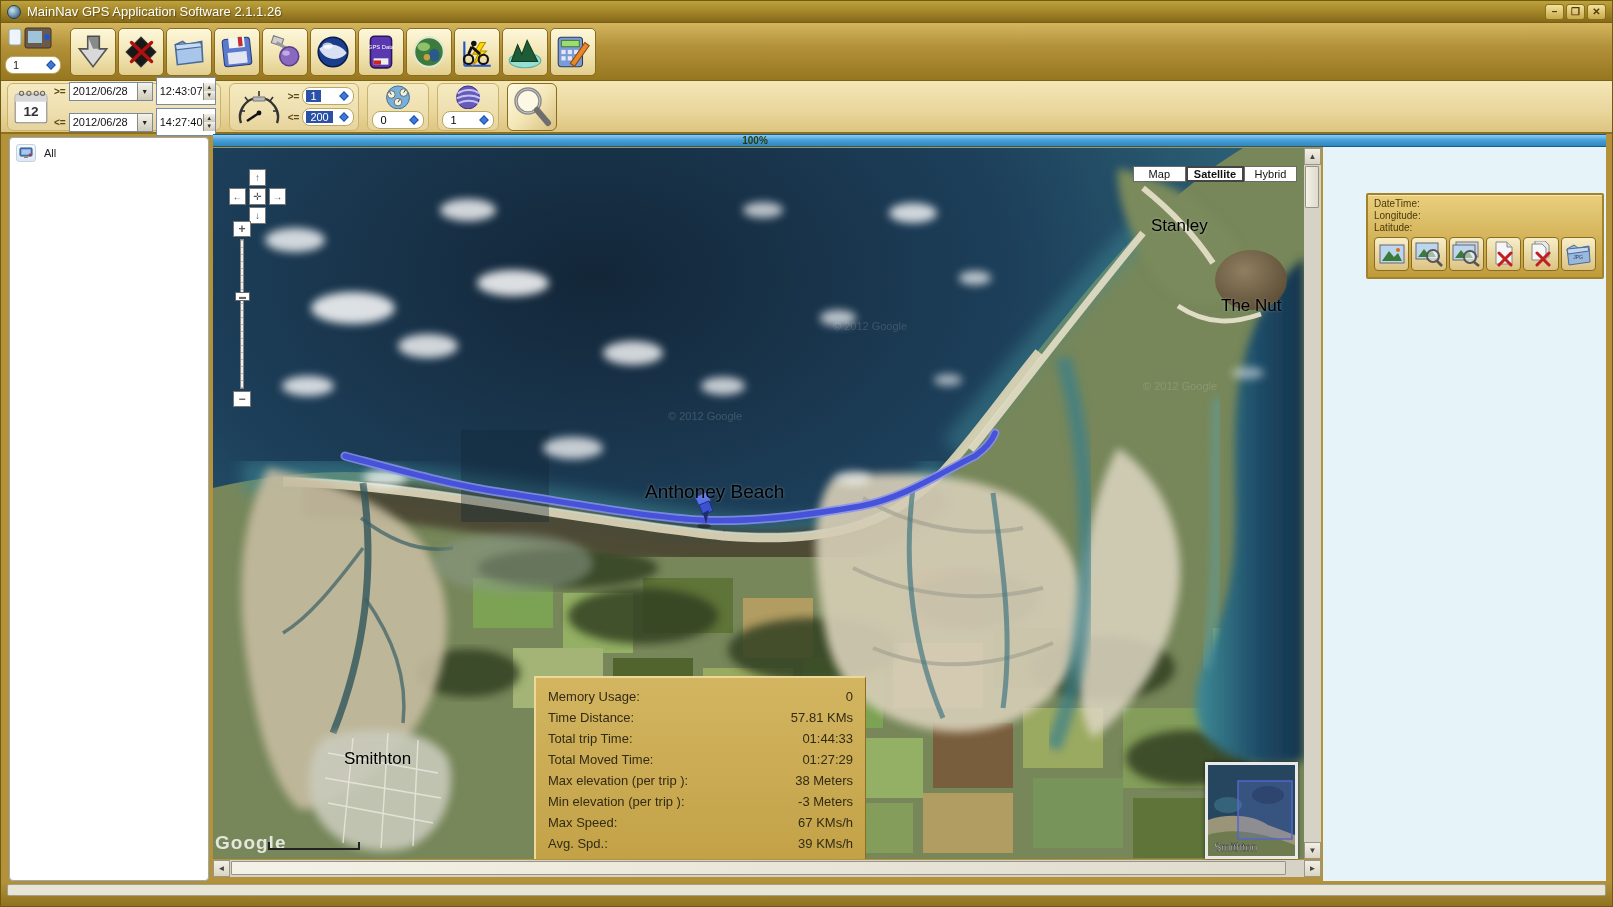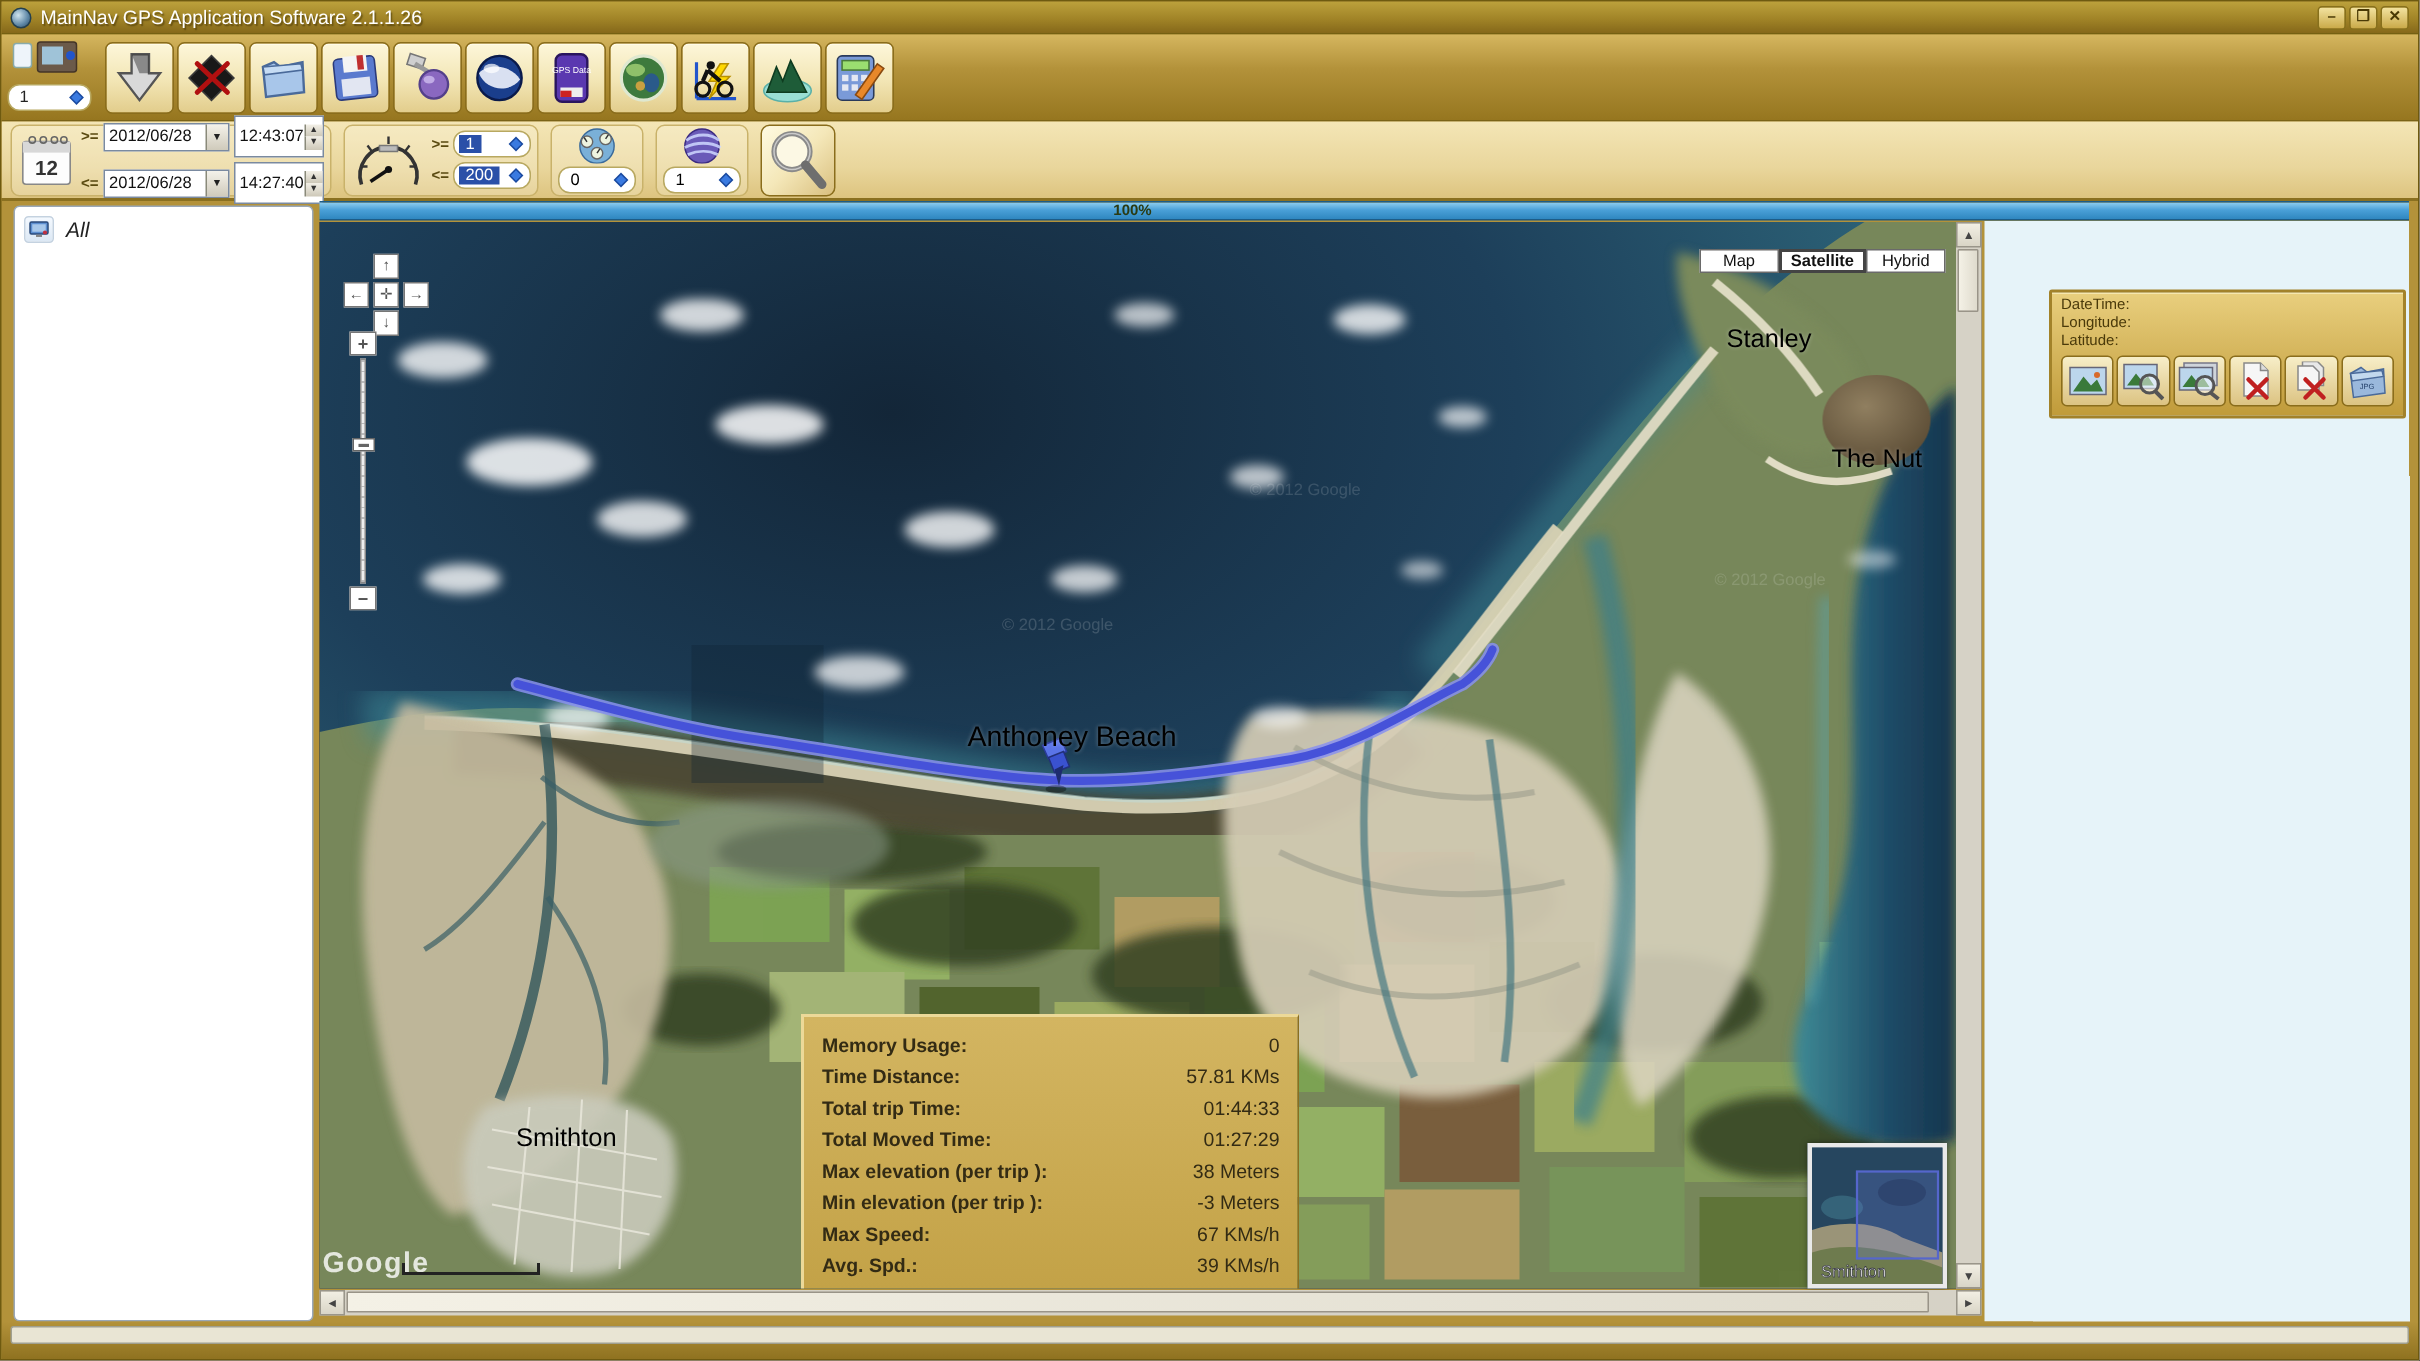--- a/index.html
+++ b/index.html
@@ -56,21 +56,21 @@
     border:1px solid #b8a860; border-radius:8px; padding:0 3px; font-size:11px; }
   .vcombo .val { padding:0 4px; }
   .vcombo .sel { background:#2a50a8; color:#fff; }
   .searchbtn { width:50px; height:48px; border:1px solid #8a6d1c; border-radius:6px;
     background:linear-gradient(135deg,#fffbe2 0%,#f4e7b8 50%,#d9bf7e 100%);
     display:flex; align-items:center; justify-content:center; }
 
   
   .sidebar { position:absolute; left:8px; top:136px; width:200px; height:744px;
     background:#fff; border:1px solid #9aa8b8; border-radius:4px; padding:6px; }
-  .treeitem { display:flex; align-items:center; gap:8px; font-size:14px; color:#222;font-style:italic; }
+  .treeitem { display:flex; align-items:center; gap:8px; font-size:11px; color:#222; }
   .treeicon { width:20px; height:18px; border:1px solid #c4d2e0; border-radius:3px;
     background:linear-gradient(#f4f9ff,#dce8f4); display:flex; align-items:center; justify-content:center; }
 
   .progressbar { position:absolute; left:212px; top:133px; width:1393px; height:13px;
     background:linear-gradient(180deg,#8ecdee 0%,#4aa0d8 45%,#2f87c0 100%);
     border-top:1px solid #1c5c88; border-bottom:1px solid #1c5c88; }
   .progressbar .ptext { position:absolute; left:492px; top:0; width:100px; text-align:center;
     font-size:10px; font-weight:bold; color:#2a3a12; line-height:12px; }
 
   .map-col { position:absolute; left:212px; top:146px; width:1108px; height:745px; }
@@ -99,21 +99,21 @@
   .maptype { position:absolute; right:24px; top:18px; display:flex; }
   .mtbtn { min-width:53px; height:16px; background:#fff; border:1px solid #6a6a6a;
     font-size:11px; color:#111; text-align:center; line-height:14px; padding:0 6px; }
   .mtbtn.active { font-weight:bold; border:2px solid #444; line-height:12px; }
   .place { position:absolute; color:#000; font-size:17px; text-shadow:0 0 3px rgba(255,255,255,.35); white-space:nowrap; }
 
   .statspanel { position:absolute; left:321px; top:528px; width:332px; height:183px;
     background:linear-gradient(180deg,#d3b561,#c3a247); border-top:2px solid #ecd998;
     border-left:2px solid #ecd998; border-right:1px solid #8a6f20; padding:8px 12px 4px 12px; }
   .statrow { display:flex; font-size:13px; color:#332b14; height:21px; align-items:center; }
-  .statrow .sl { font-weight:bold; }
+  .statrow .sl { font-weight:normal; }
   .statrow .sv { margin-left:auto; }
 
   .minimap { position:absolute; left:992px; top:614px; width:93px; height:97px;
     border:3px solid #e9e9e9; background:#26465f; box-shadow:0 0 4px rgba(0,0,0,.5); }
   .googlelogo { position:absolute; left:2px; top:684px; font-size:19px; font-weight:bold;
     color:rgba(255,255,255,.8); letter-spacing:1px; }
   .scalebar { position:absolute; left:55px; top:694px; width:92px; height:8px;
     border-left:2px solid #222; border-right:2px solid #222; border-bottom:2px solid #222; }
 
   

